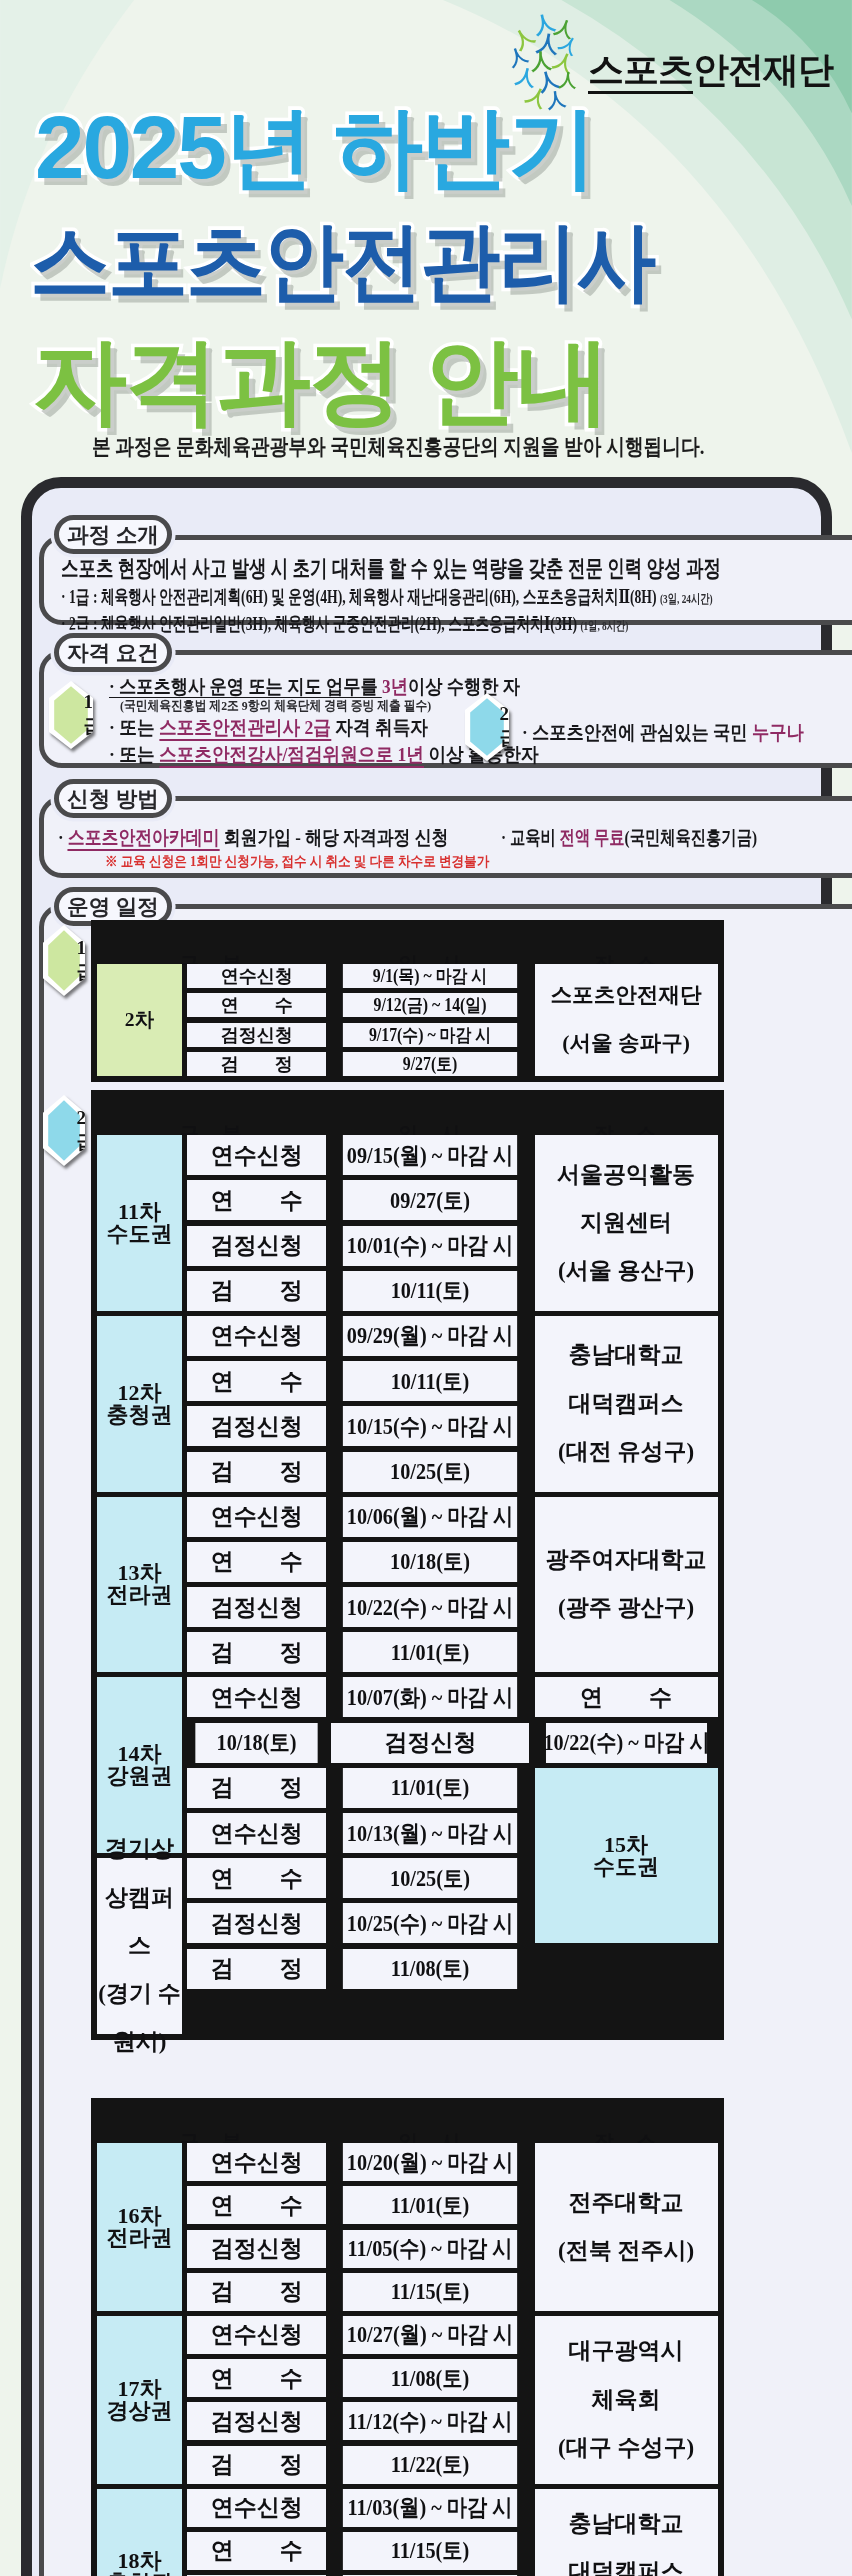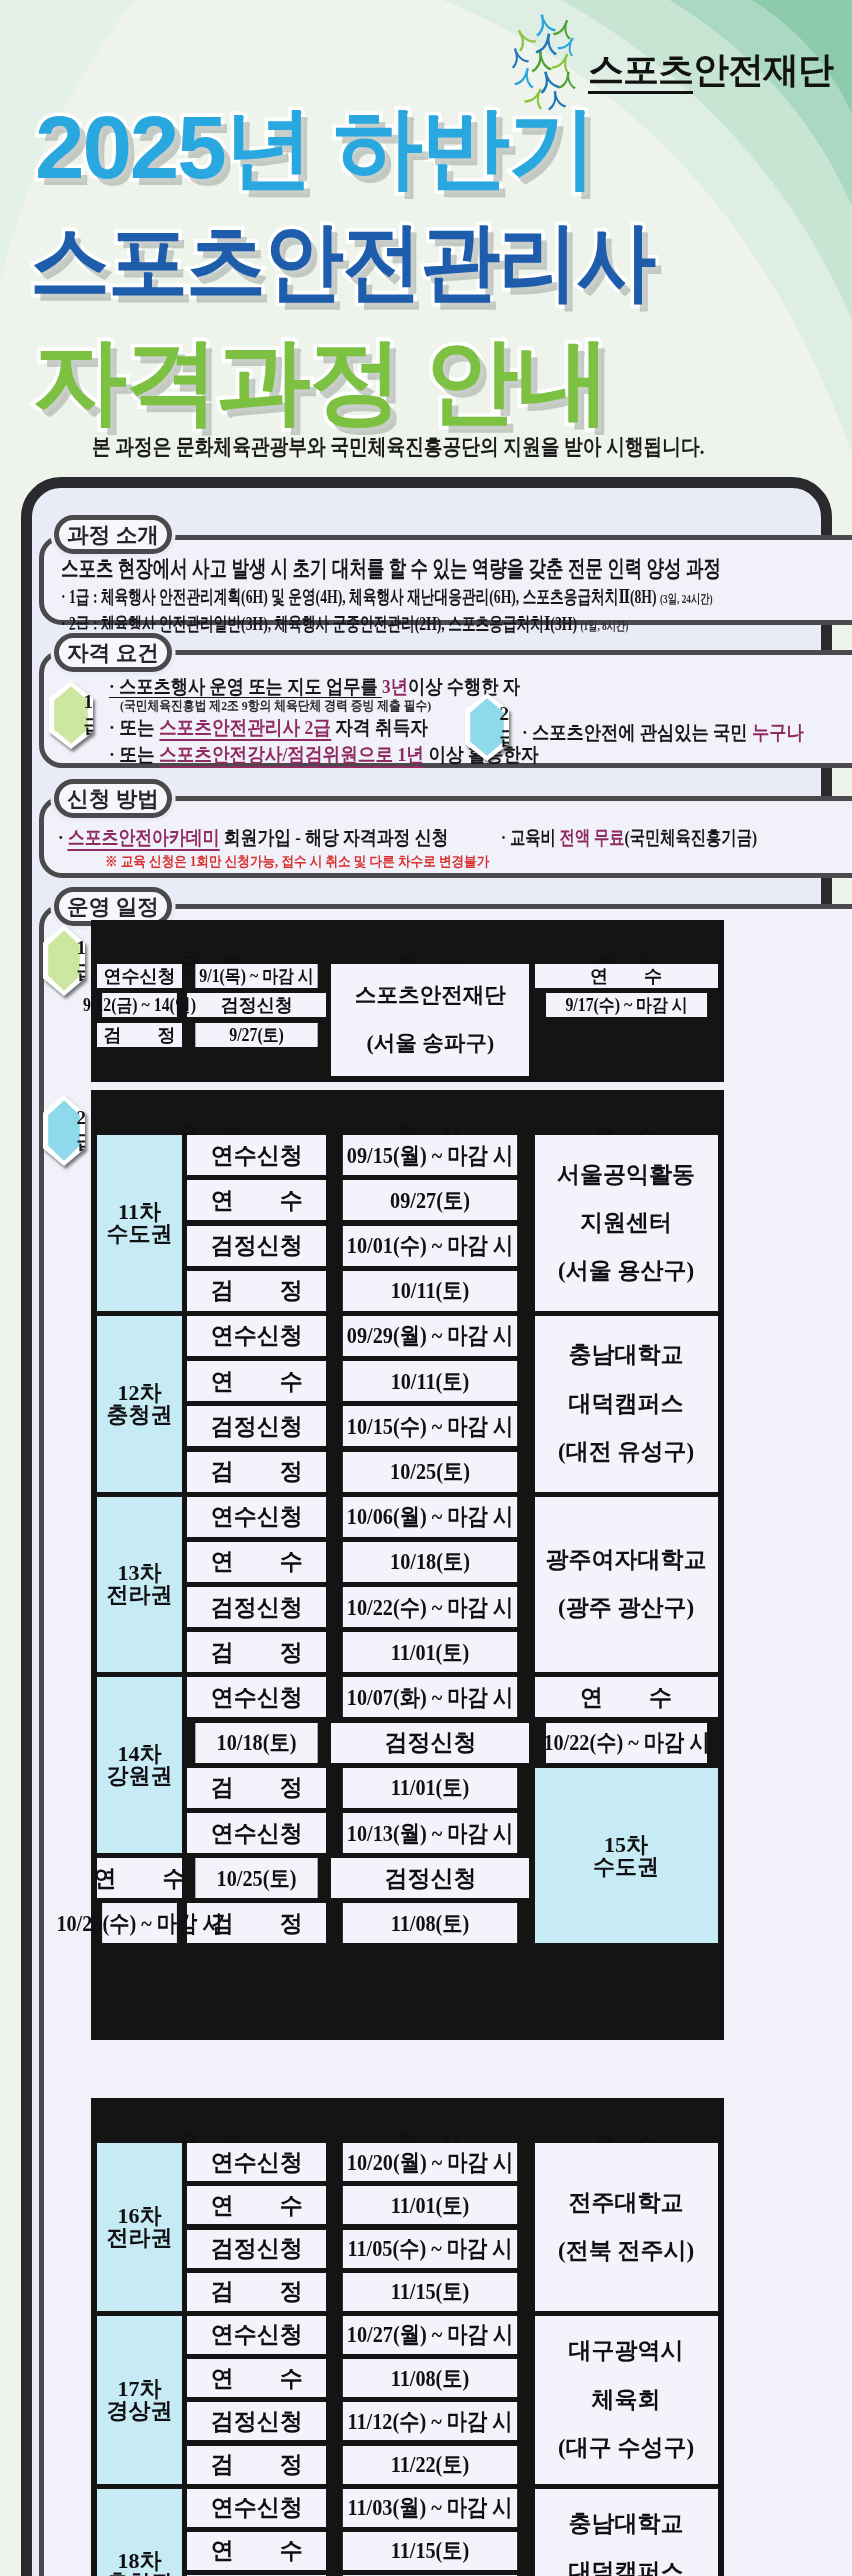--- a/index.html
+++ b/index.html
@@ -176,20 +176,21 @@
       <div class="hex">
         <div class="hexin hx-green"></div>
         <span class="hextext">1급</span>
       </div>
     </div>
 
   <div class="sched t1" data-interactable="false">
     <div class="hc hc-g span2" data-interactable="false">구　분</div>
     <div class="hc hc-g" data-interactable="false">일　시</div>
     <div class="hc hc-g" data-interactable="false">장　소</div>
+    <div class="lab lab-g rs4" data-interactable="false">2차</div>
     <div class="cell" data-interactable="false">연수신청</div>
     <div class="cell fit" data-interactable="false">9/1(목) ~ 마감 시</div>
     <div class="loc rs4" data-interactable="false">스포츠안전재단
 (서울 송파구)</div>
     <div class="cell" data-interactable="false">연　　수</div>
     <div class="cell fit" data-interactable="false">9/12(금) ~ 14(일)</div>
     <div class="cell" data-interactable="false">검정신청</div>
     <div class="cell fit" data-interactable="false">9/17(수) ~ 마감 시</div>
     <div class="cell" data-interactable="false">검　　정</div>
     <div class="cell fit" data-interactable="false">9/27(토)</div>
@@ -256,20 +257,22 @@
     <div class="cell fit" data-interactable="false">10/18(토)</div>
     <div class="cell" data-interactable="false">검정신청</div>
     <div class="cell fit" data-interactable="false">10/22(수) ~ 마감 시</div>
     <div class="cell" data-interactable="false">검　　정</div>
     <div class="cell fit" data-interactable="false">11/01(토)</div>
 
     <div class="lab lab-b rs4" data-interactable="false">15차
 수도권</div>
     <div class="cell" data-interactable="false">연수신청</div>
     <div class="cell fit" data-interactable="false">10/13(월) ~ 마감 시</div>
+    <div class="loc rs4" data-interactable="false">경기상상캠퍼스
+(경기 수원시)</div>
     <div class="cell" data-interactable="false">연　　수</div>
     <div class="cell fit" data-interactable="false">10/25(토)</div>
     <div class="cell" data-interactable="false">검정신청</div>
     <div class="cell fit" data-interactable="false">10/25(수) ~ 마감 시</div>
     <div class="cell" data-interactable="false">검　　정</div>
     <div class="cell fit" data-interactable="false">11/08(토)</div>
   </div>
 
   <div class="sched t3" data-interactable="false">
     <div class="hc hc-b span2" data-interactable="false">구　분</div>

